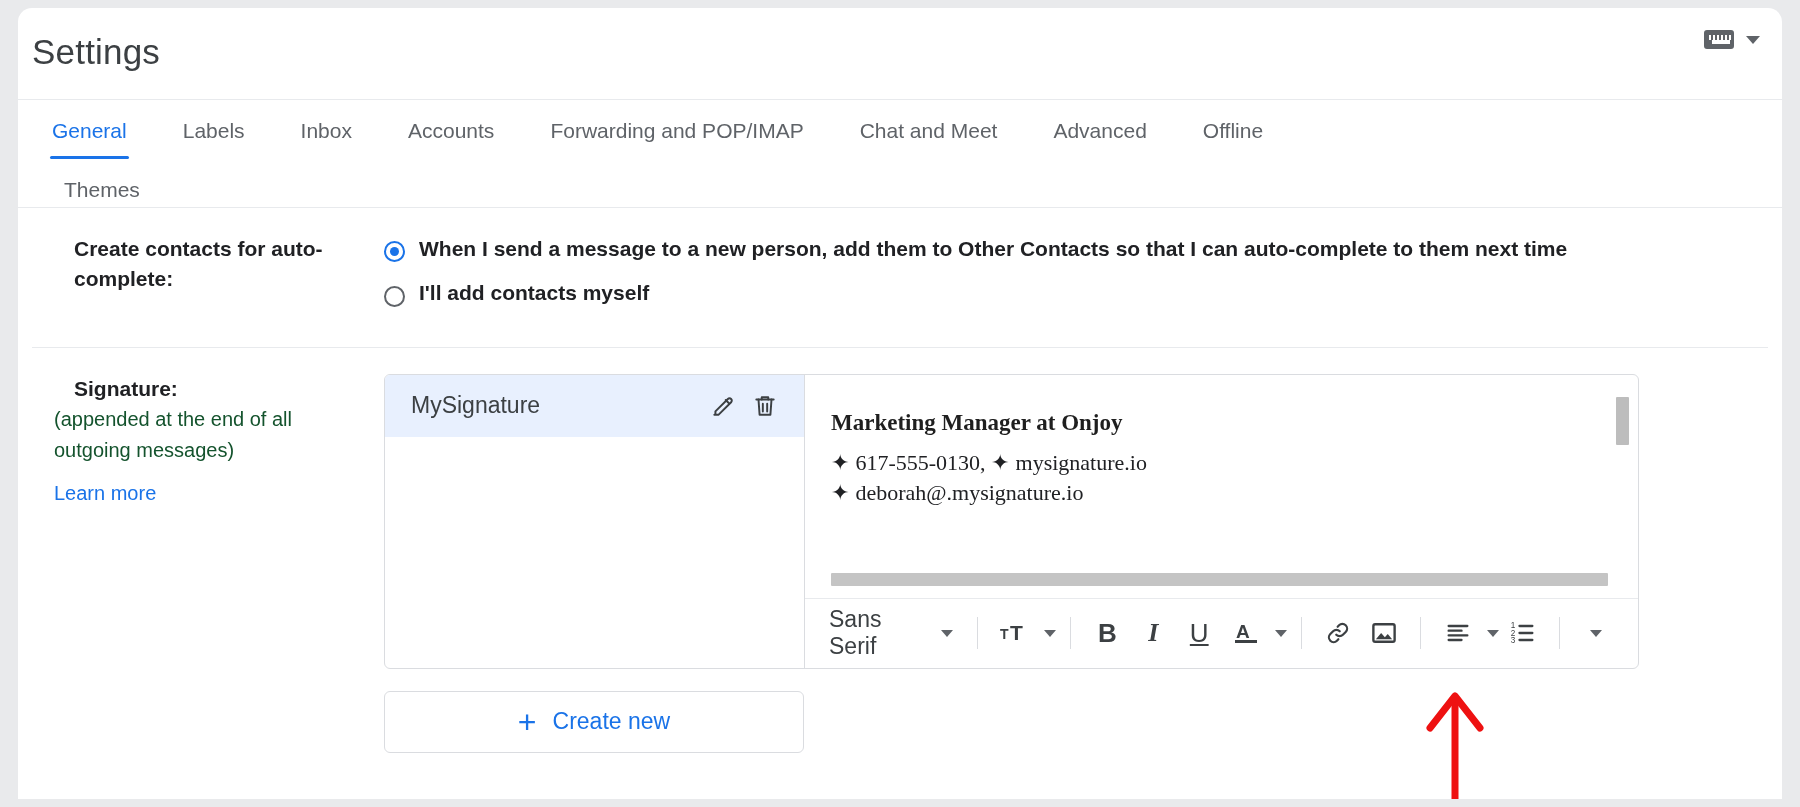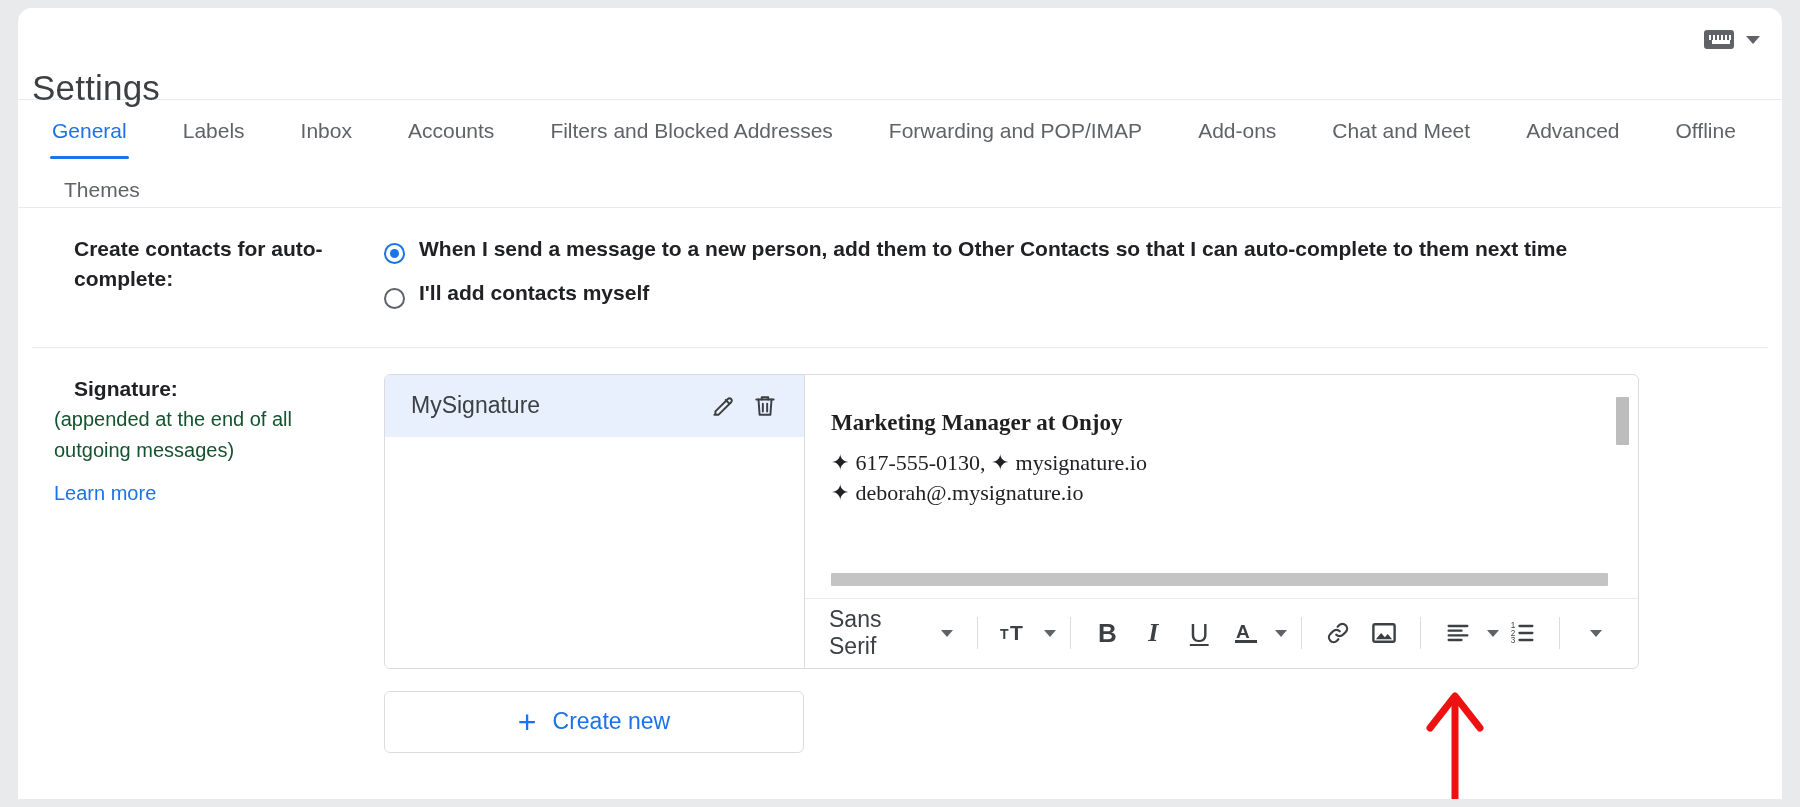--- a/index.html
+++ b/index.html
@@ -24,21 +24,20 @@
     height: 92px;
     border-bottom: 1px solid #e8eaed;
   }
   .page-title {
     position: absolute;
     left: 14px; top: 24px;
     font-size: 35px;
     color: #3c4043;
     font-weight: 400;
     letter-spacing: .2px;
-    margin-top: 36px;
   }
   .kbd-wrap {
     position: absolute;
     right: 22px; top: 22px;
     display: flex; align-items: center; gap: 12px;
   }
   .kbd-icon {
     width: 30px; height: 19px;
     border: 2px solid #5f6368;
     border-radius: 3px;
@@ -121,21 +120,21 @@
     font-size: 20px;
     cursor: pointer;
     display: inline-block;
     margin-top: 16px;
   }
   .sect-body { flex: 1 1 auto; }
 
   
   .radio-line {
     display: flex;
-    align-items: flex-end;
+    align-items: center;
     gap: 14px;
     margin-bottom: 14px;
   }
   .radio {
     flex: 0 0 auto;
     width: 21px; height: 21px;
     border-radius: 50%;
     border: 2px solid #5f6368;
     margin-top: 5px;
     position: relative;
@@ -317,23 +316,21 @@
       <div class="caret-dn"></div>
     </div>
   </div>
 
   <div class="tabbar">
     <div class="tabrow">
       <div class="tab active">General</div>
       <div class="tab">Labels</div>
       <div class="tab">Inbox</div>
       <div class="tab">Accounts</div>
-      <div class="tab">Filters and Blocked Addresses</div>
       <div class="tab">Forwarding and POP/IMAP</div>
-      <div class="tab">Add-ons</div>
       <div class="tab">Chat and Meet</div>
       <div class="tab">Advanced</div>
       <div class="tab">Offline</div>
     </div>
     <div class="tabrow tab-row2">
       <div class="tab">Themes</div>
     </div>
   </div>
 
   <div class="body">

